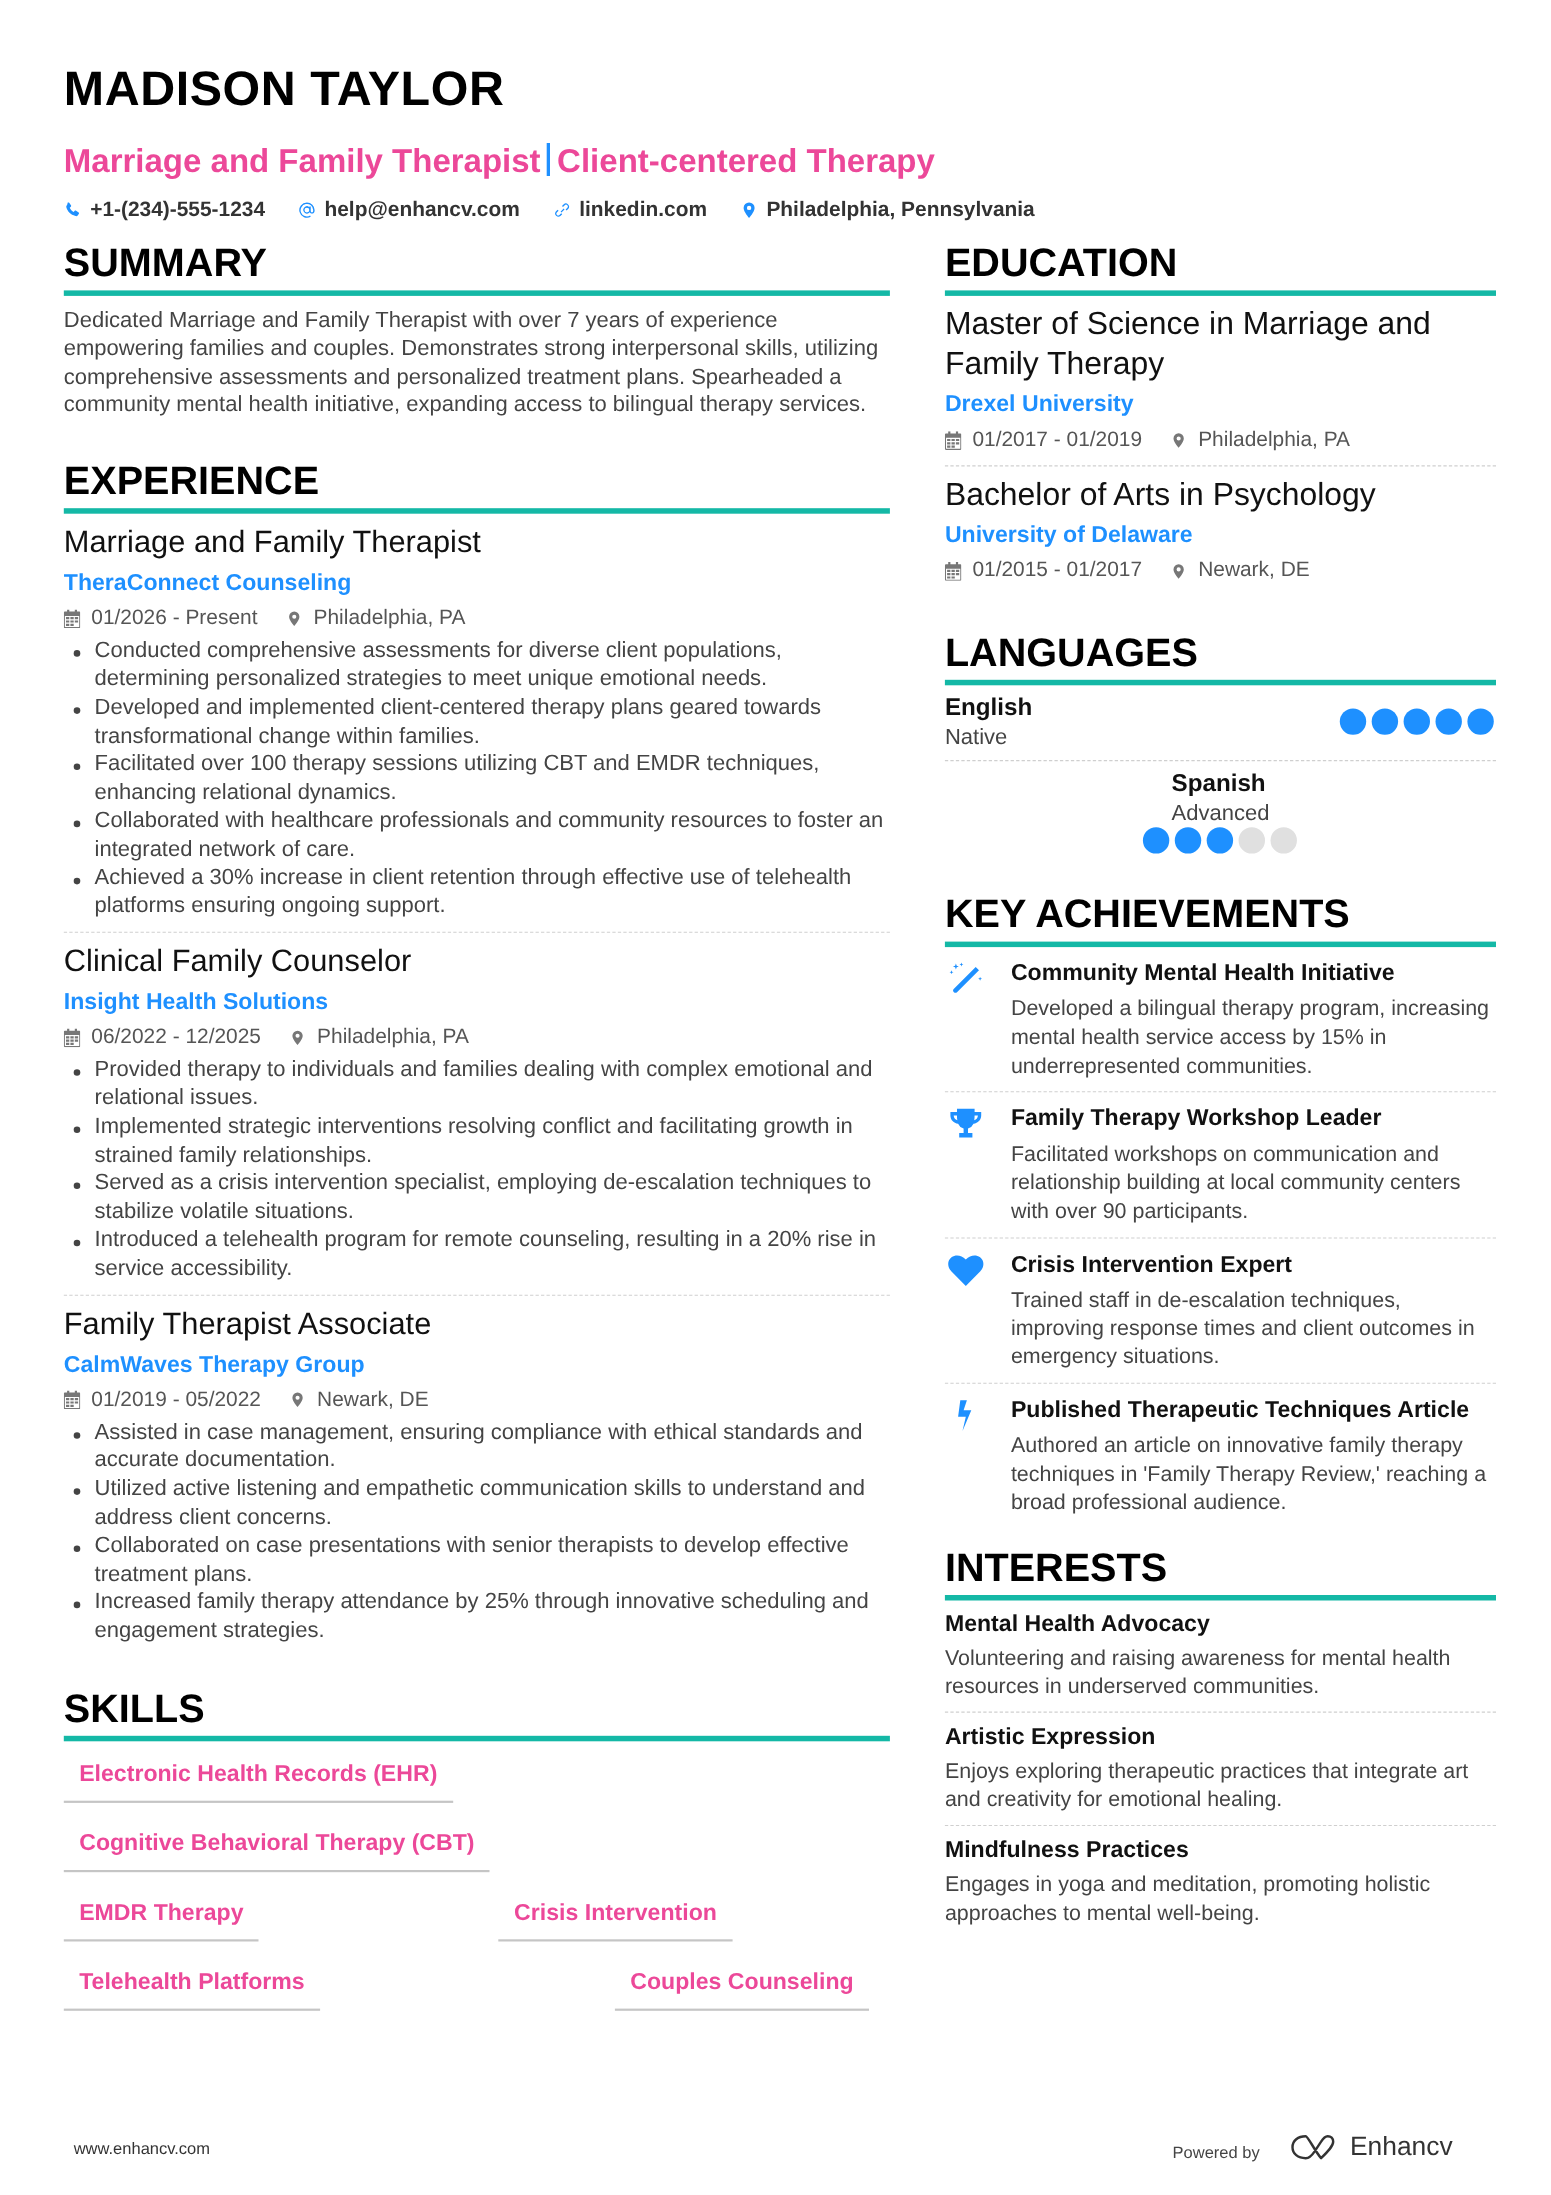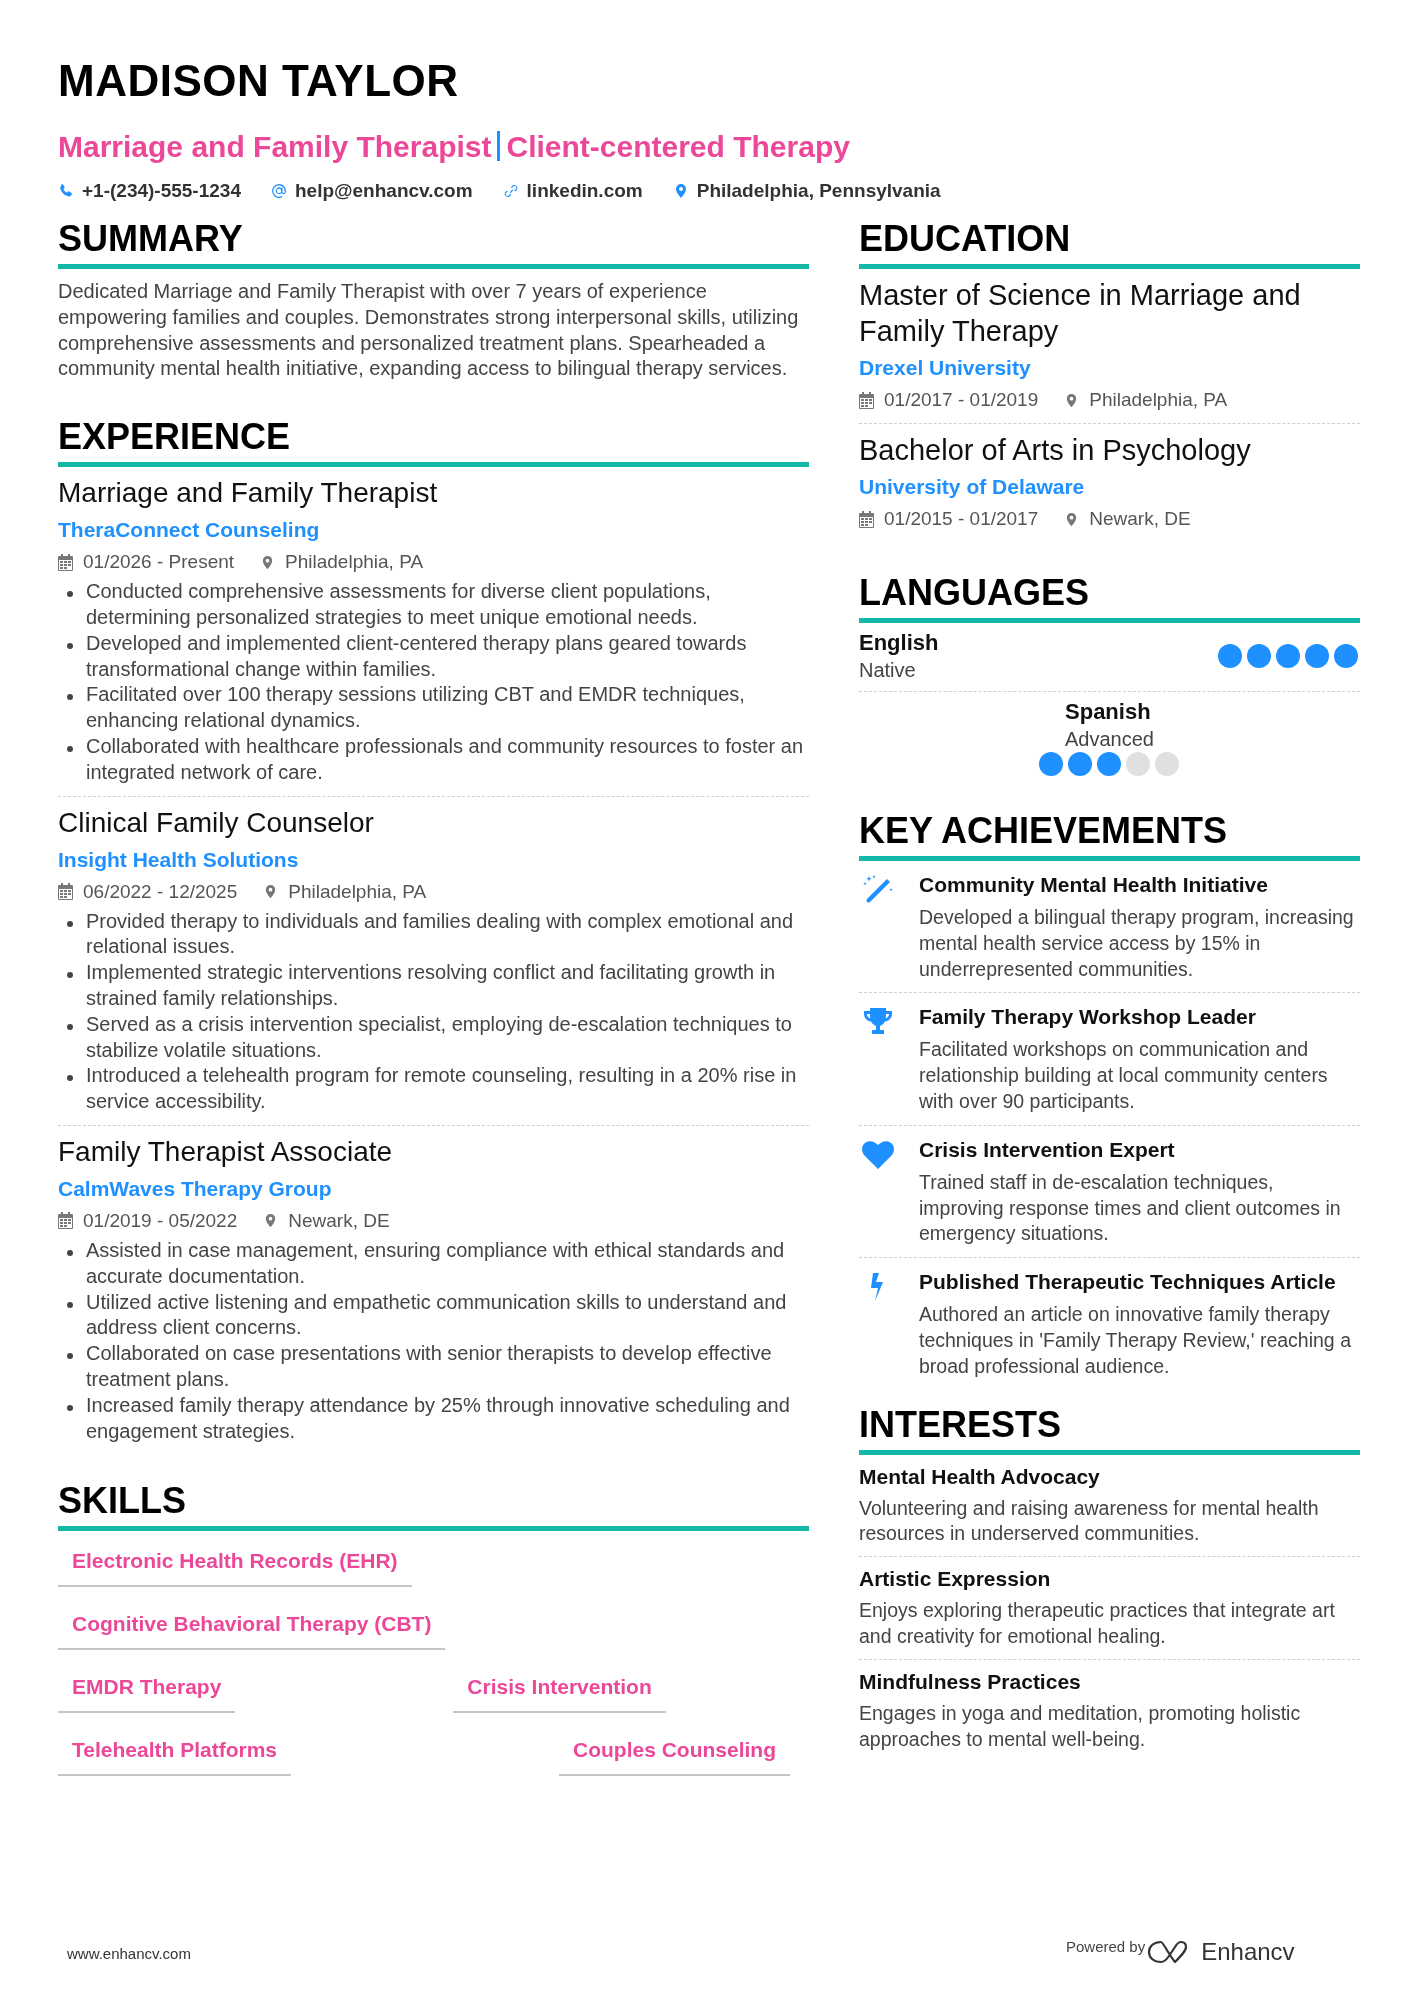--- a/index.html
+++ b/index.html
@@ -53,21 +53,21 @@
   .ach-icon svg { width: 34px; height: 34px; fill: #1E90FF; }
   .ach-title { font-size: 21px; font-weight: 700; color: #111; line-height: 27px; }
   .ach-desc { font-size: 19.5px; color: #444; line-height: 25.8px; margin-top: 7px; }
 
   .interest { padding: 8px 0 9px; border-bottom: 1.5px dashed #cfcfcf; }
   .interest:last-child { border-bottom: none; }
   .interest-title { font-size: 21px; font-weight: 700; color: #111; line-height: 27px; }
   .interest-desc { font-size: 19.5px; color: #444; line-height: 25.8px; margin-top: 6px; }
 
   .footer-left { position: absolute; left: 67px; top: 1945px; font-size: 15px; color: #333; }
-  .footer-right { position: absolute; left: 1066px; top: 1938px; display: flex; align-items: flex-start; font-size: 15px; color: #444; }
+  .footer-right { position: absolute; left: 1066px; top: 1938px; display: flex; align-items: flex-end; gap: 26px; font-size: 15px; color: #444; }
   .brand { display: flex; align-items: center; gap: 10px; font-size: 24px; color: #333; }
   .brand svg { width: 46px; height: 28px; }
 </style>
 </head>
 <body>
 
 <div class="header">
   <div class="name">MADISON TAYLOR</div>
   <div class="title-line">
     <span>Marriage and Family Therapist</span><span class="sep"></span><span>Client-centered Therapy</span>
@@ -124,20 +124,21 @@
               <path d="M8 1a5 5 0 0 0-5 5c0 3.6 5 9 5 9s5-5.4 5-9a5 5 0 0 0-5-5zm0 7a2 2 0 1 1 0-4 2 2 0 0 1 0 4z"></path>
             </svg>
             <span>Philadelphia, PA</span>
           </span>
       </div>
       <ul class="bullets">
         <li>Conducted comprehensive assessments for diverse client populations, determining personalized strategies to meet unique emotional needs.</li>
         <li>Developed and implemented client-centered therapy plans geared towards transformational change within families.</li>
         <li>Facilitated over 100 therapy sessions utilizing CBT and EMDR techniques, enhancing relational dynamics.</li>
         <li>Collaborated with healthcare professionals and community resources to foster an integrated network of care.</li>
+        <li>Achieved a 30% increase in client retention through effective use of telehealth platforms ensuring ongoing support.</li>
       </ul>
     </div>
 
     <div class="job">
       <div class="job-title">Clinical Family Counselor</div>
       <div class="company">Insight Health Solutions</div>
       <div class="meta">
         <span class="item">
             <svg viewBox="0 0 15 17">
               <path d="M3 0h2v2h5V0h2v2h2a1 1 0 0 1 1 1v13a1 1 0 0 1-1 1H1a1 1 0 0 1-1-1V3a1 1 0 0 1 1-1h2zM1 6v10h13V6zm1 1h3v2H2zm4 0h3v2H6zm4 0h3v2h-3zM2 10h3v2H2zm4 0h3v2H6zm4 0h3v2h-3zM2 13h3v2H2zm4 0h3v2H6z"></path>

